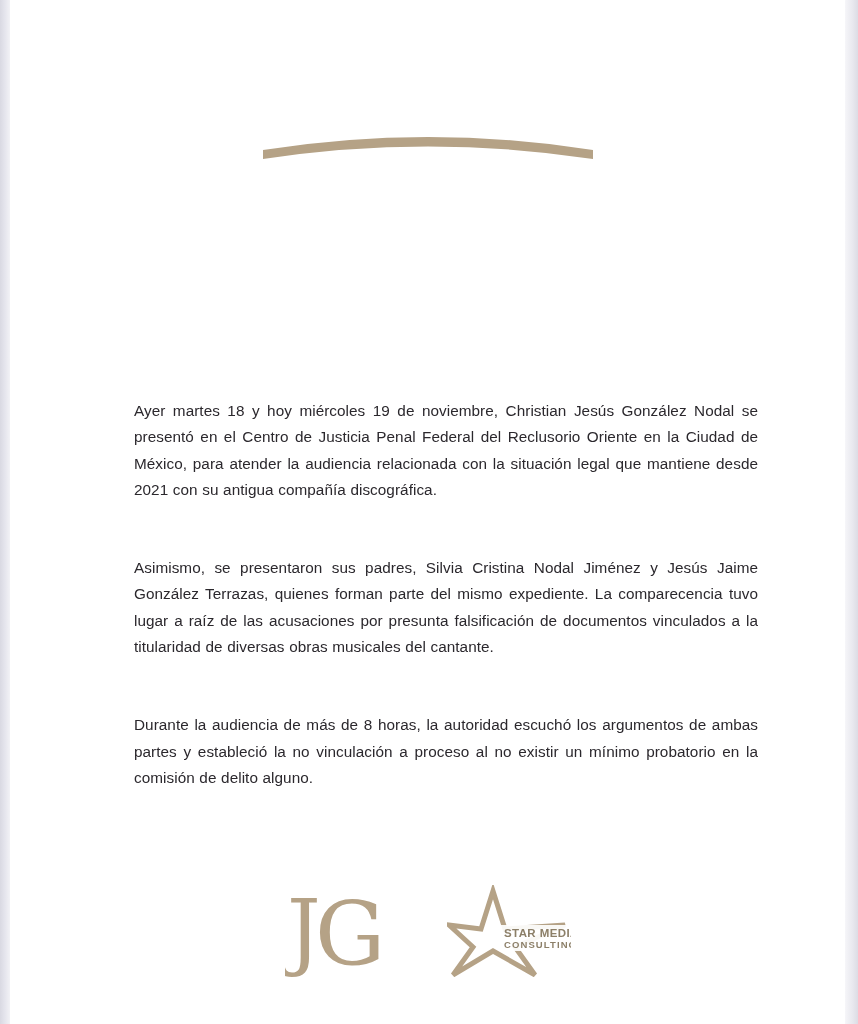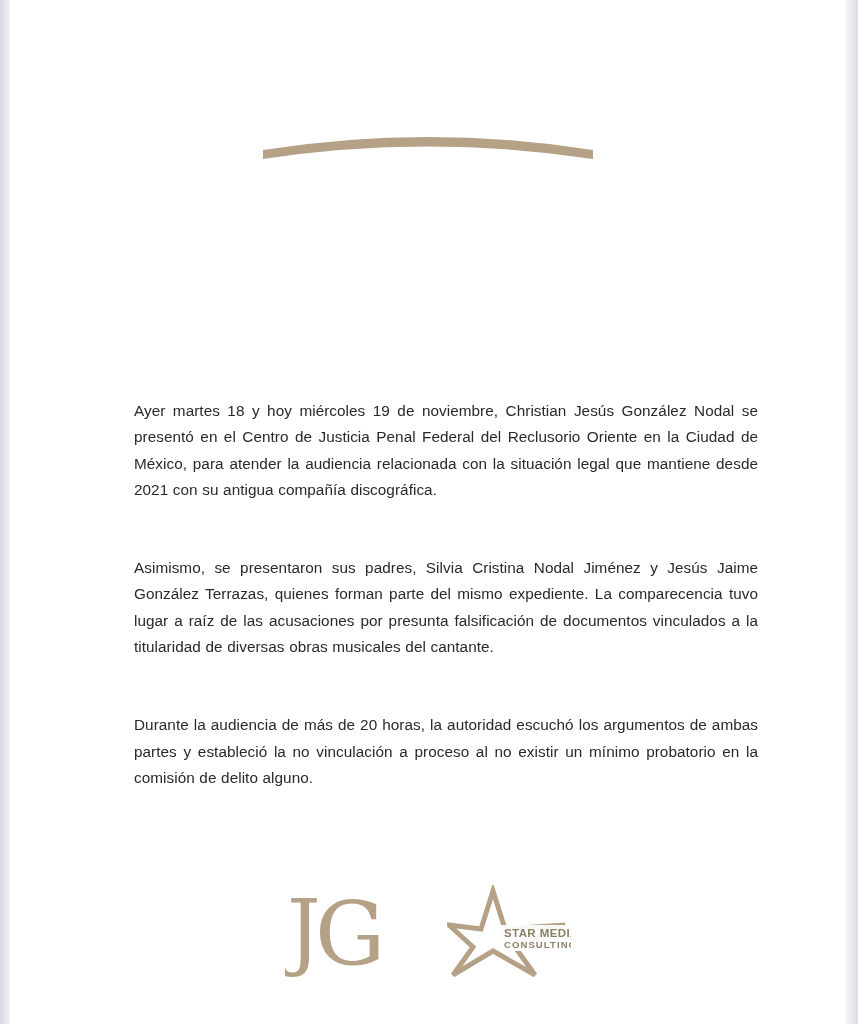--- a/index.html
+++ b/index.html
@@ -157,21 +157,21 @@
 
         <path d="M 10,126 Q 175,100 340,126 L 340,135 Q 175,110 10,135 Z" fill="#b5a286"></path>
       </svg>
     </div>
 
 
 
     <div class="body-copy">
       <p class="para">Ayer martes 18 y hoy miércoles 19 de noviembre, Christian Jesús González Nodal se presentó en el Centro de Justicia Penal Federal del Reclusorio Oriente en la Ciudad de México, para atender la audiencia relacionada con la situación legal que mantiene desde 2021 con su antigua compañía discográfica.</p>
       <p class="para">Asimismo, se presentaron sus padres, Silvia Cristina Nodal Jiménez y Jesús Jaime González Terrazas, quienes forman parte del mismo expediente. La comparecencia tuvo lugar a raíz de las acusaciones por presunta falsificación de documentos vinculados a la titularidad de diversas obras musicales del cantante.</p>
-      <p class="para">Durante la audiencia de más de 20 horas, la autoridad escuchó los argumentos de ambas partes y estableció la no vinculación a proceso al no existir un mínimo probatorio en la comisión de delito alguno.</p>
+      <p class="para">Durante la audiencia de más de 8 horas, la autoridad escuchó los argumentos de ambas partes y estableció la no vinculación a proceso al no existir un mínimo probatorio en la comisión de delito alguno.</p>
     </div>
 
     <div class="footer-logos">
 
       <svg class="jg-logo" viewBox="0 0 96 92" aria-hidden="true">
         <text class="mono" x="2" y="74" font-size="84">J</text>
         <text class="mono" x="30" y="80" font-size="88">G</text>
       </svg>
 
       <svg class="star-logo" viewBox="0 0 124 92" aria-hidden="true">

